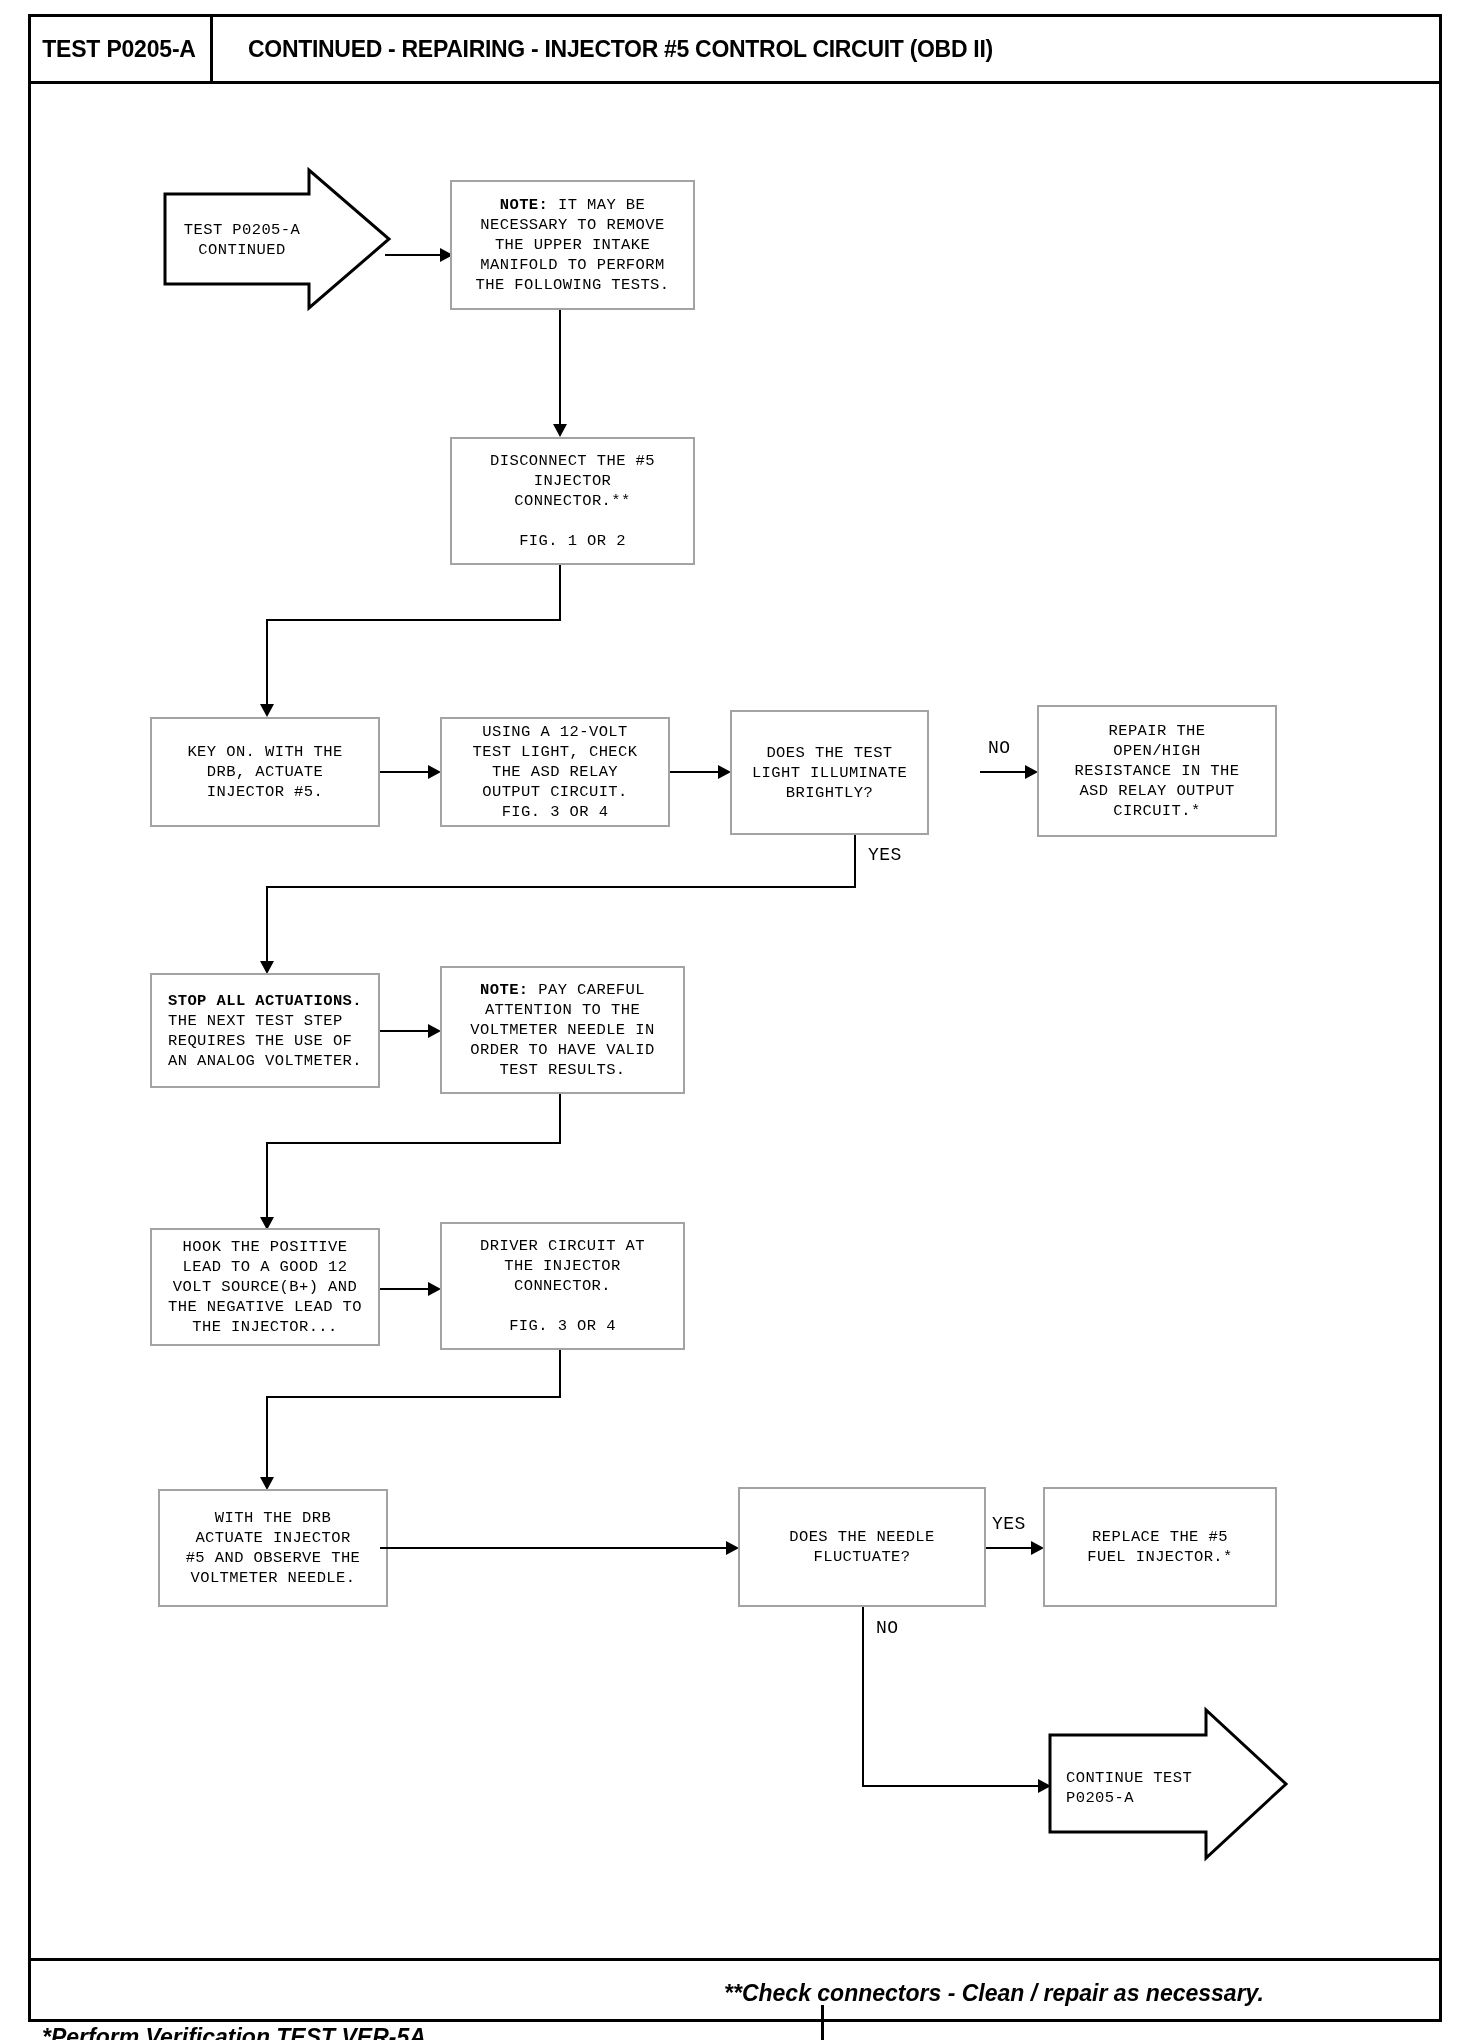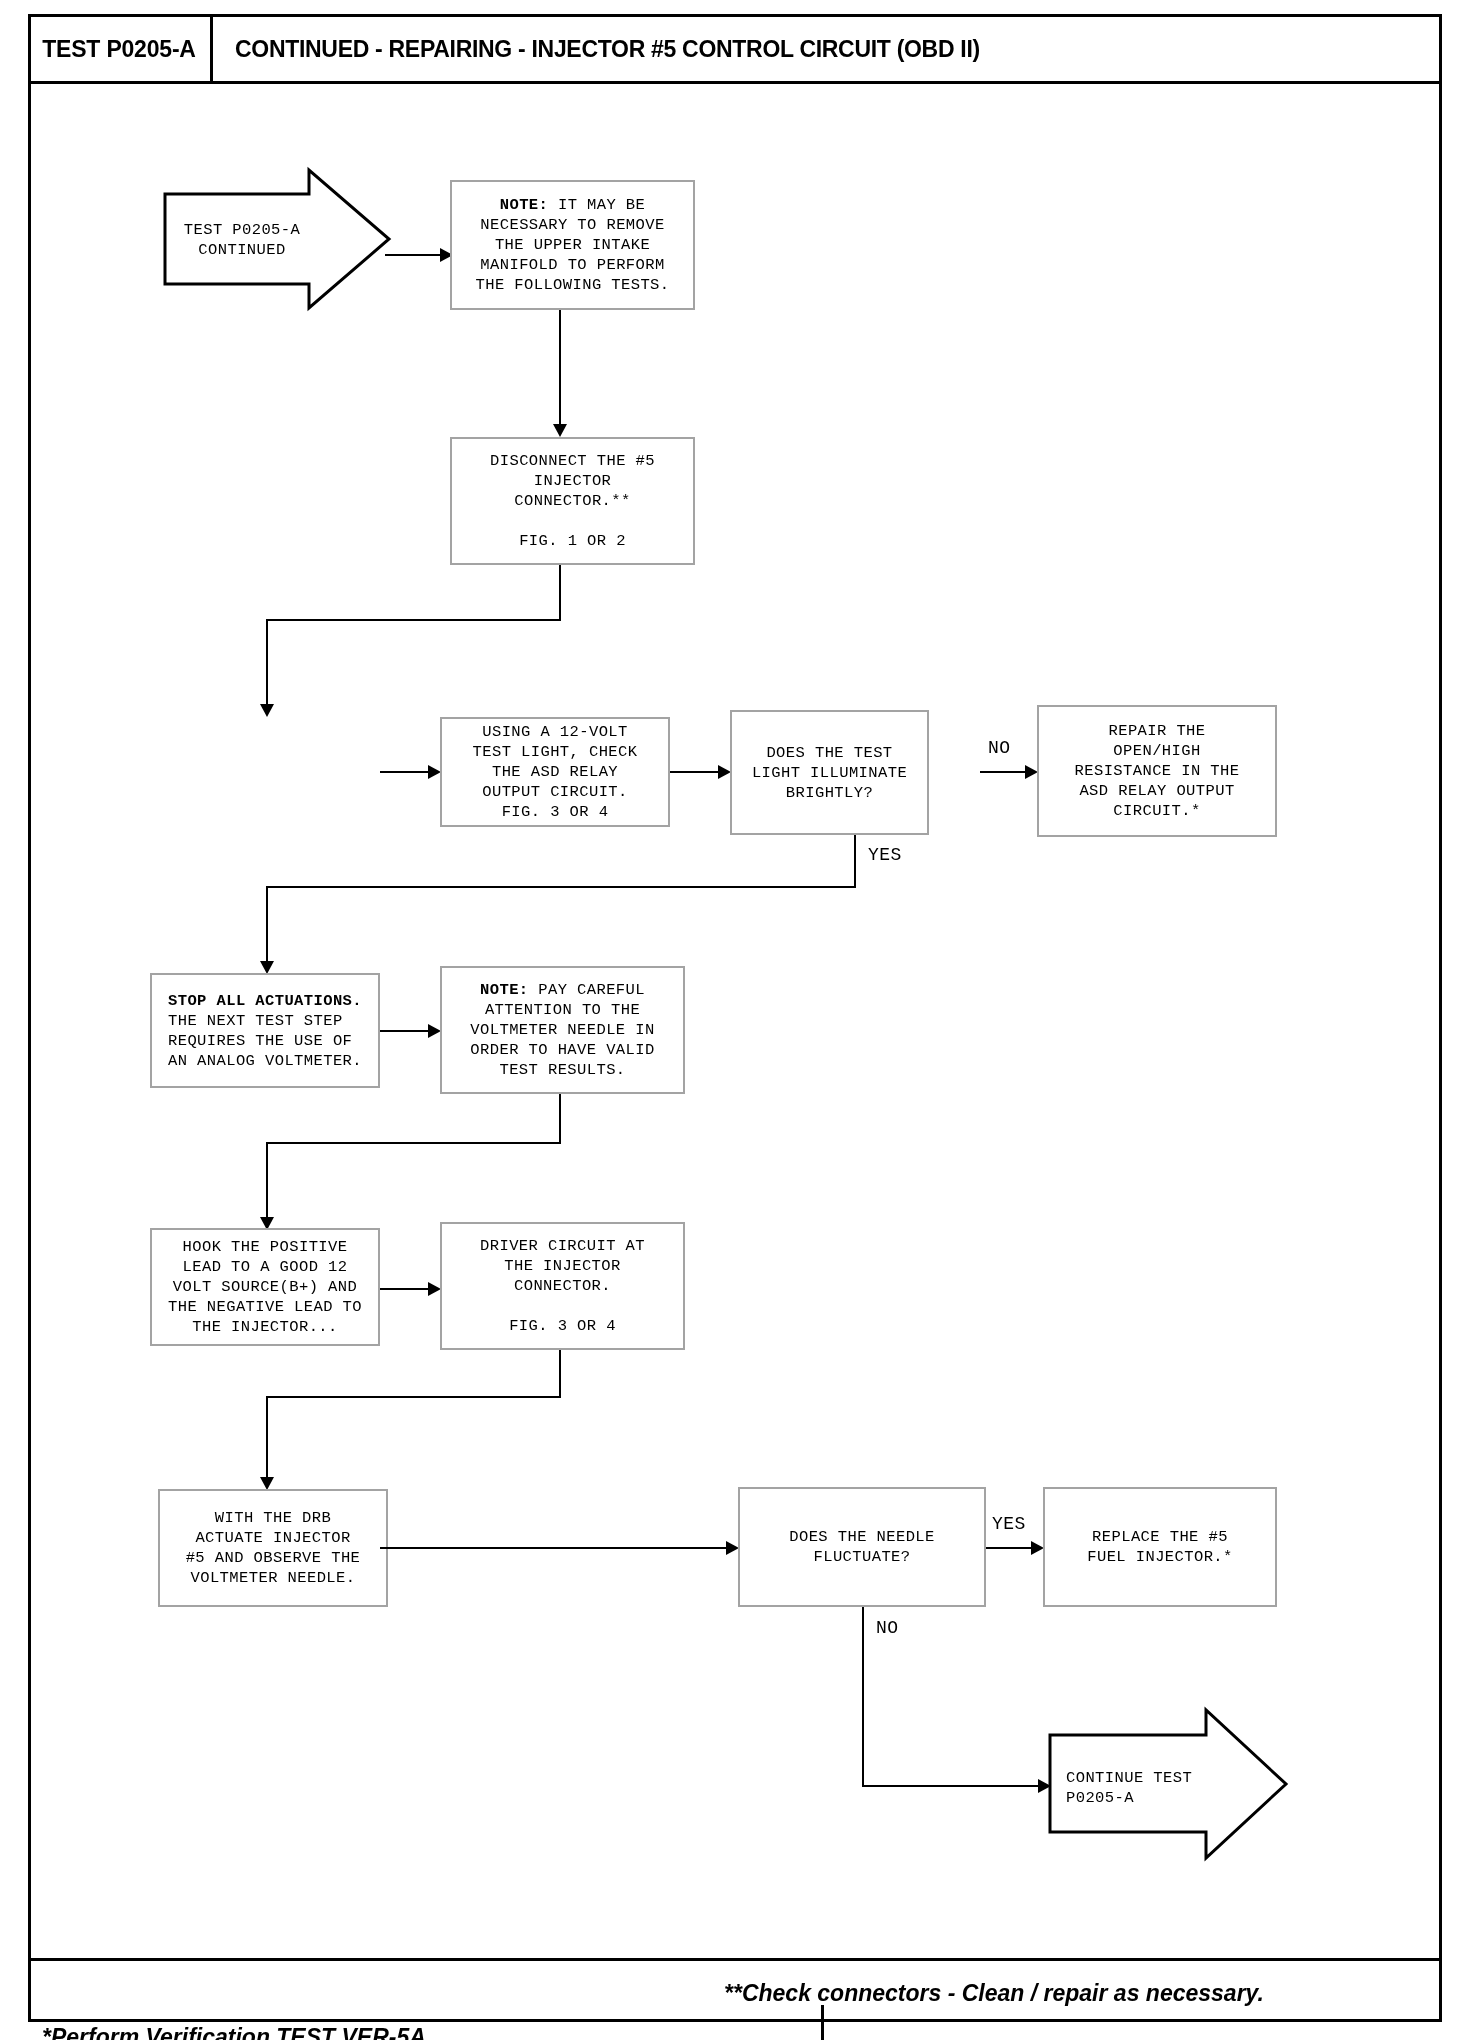--- a/index.html
+++ b/index.html
@@ -67,20 +67,21 @@
     align-items: center;
     padding-left: 22px;
     box-sizing: border-box;
   }
   .header-title span {
     font-size: 23px;
     font-weight: bold;
     letter-spacing: -0.3px;
     color: #000;
     white-space: nowrap;
+    margin-left: 13px;
   }
 
   
   .footer-bar {
     position: absolute;
     left: 28px;
     top: 1958px;
     width: 1414px;
     height: 64px;
     box-sizing: border-box;
@@ -238,20 +239,25 @@
 CONNECTOR.**
 
 FIG. 1 OR 2</div>
   </div>
 
   <div class="lineV" style="left:559px; top:565px; height:56px;"></div>
   <div class="lineH" style="left:266px; top:619px; width:295px;"></div>
   <div class="lineV" style="left:266px; top:619px; height:92px;"></div>
   <div class="arrowhead arrow-down" style="left:260px; top:704px;"></div>
 
+  <div class="node" style="left:150px; top:717px; width:230px; height:110px;">
+    <div class="txt">KEY ON. WITH THE
+DRB, ACTUATE
+INJECTOR #5.</div>
+  </div>
 
   <div class="lineH" style="left:380px; top:771px; width:55px;"></div>
   <div class="arrowhead arrow-right" style="left:428px; top:765px;"></div>
 
   <div class="node" style="left:440px; top:717px; width:230px; height:110px;">
     <div class="txt">USING A 12-VOLT
 TEST LIGHT, CHECK
 THE ASD RELAY
 OUTPUT CIRCUIT.
 FIG. 3 OR 4</div>

